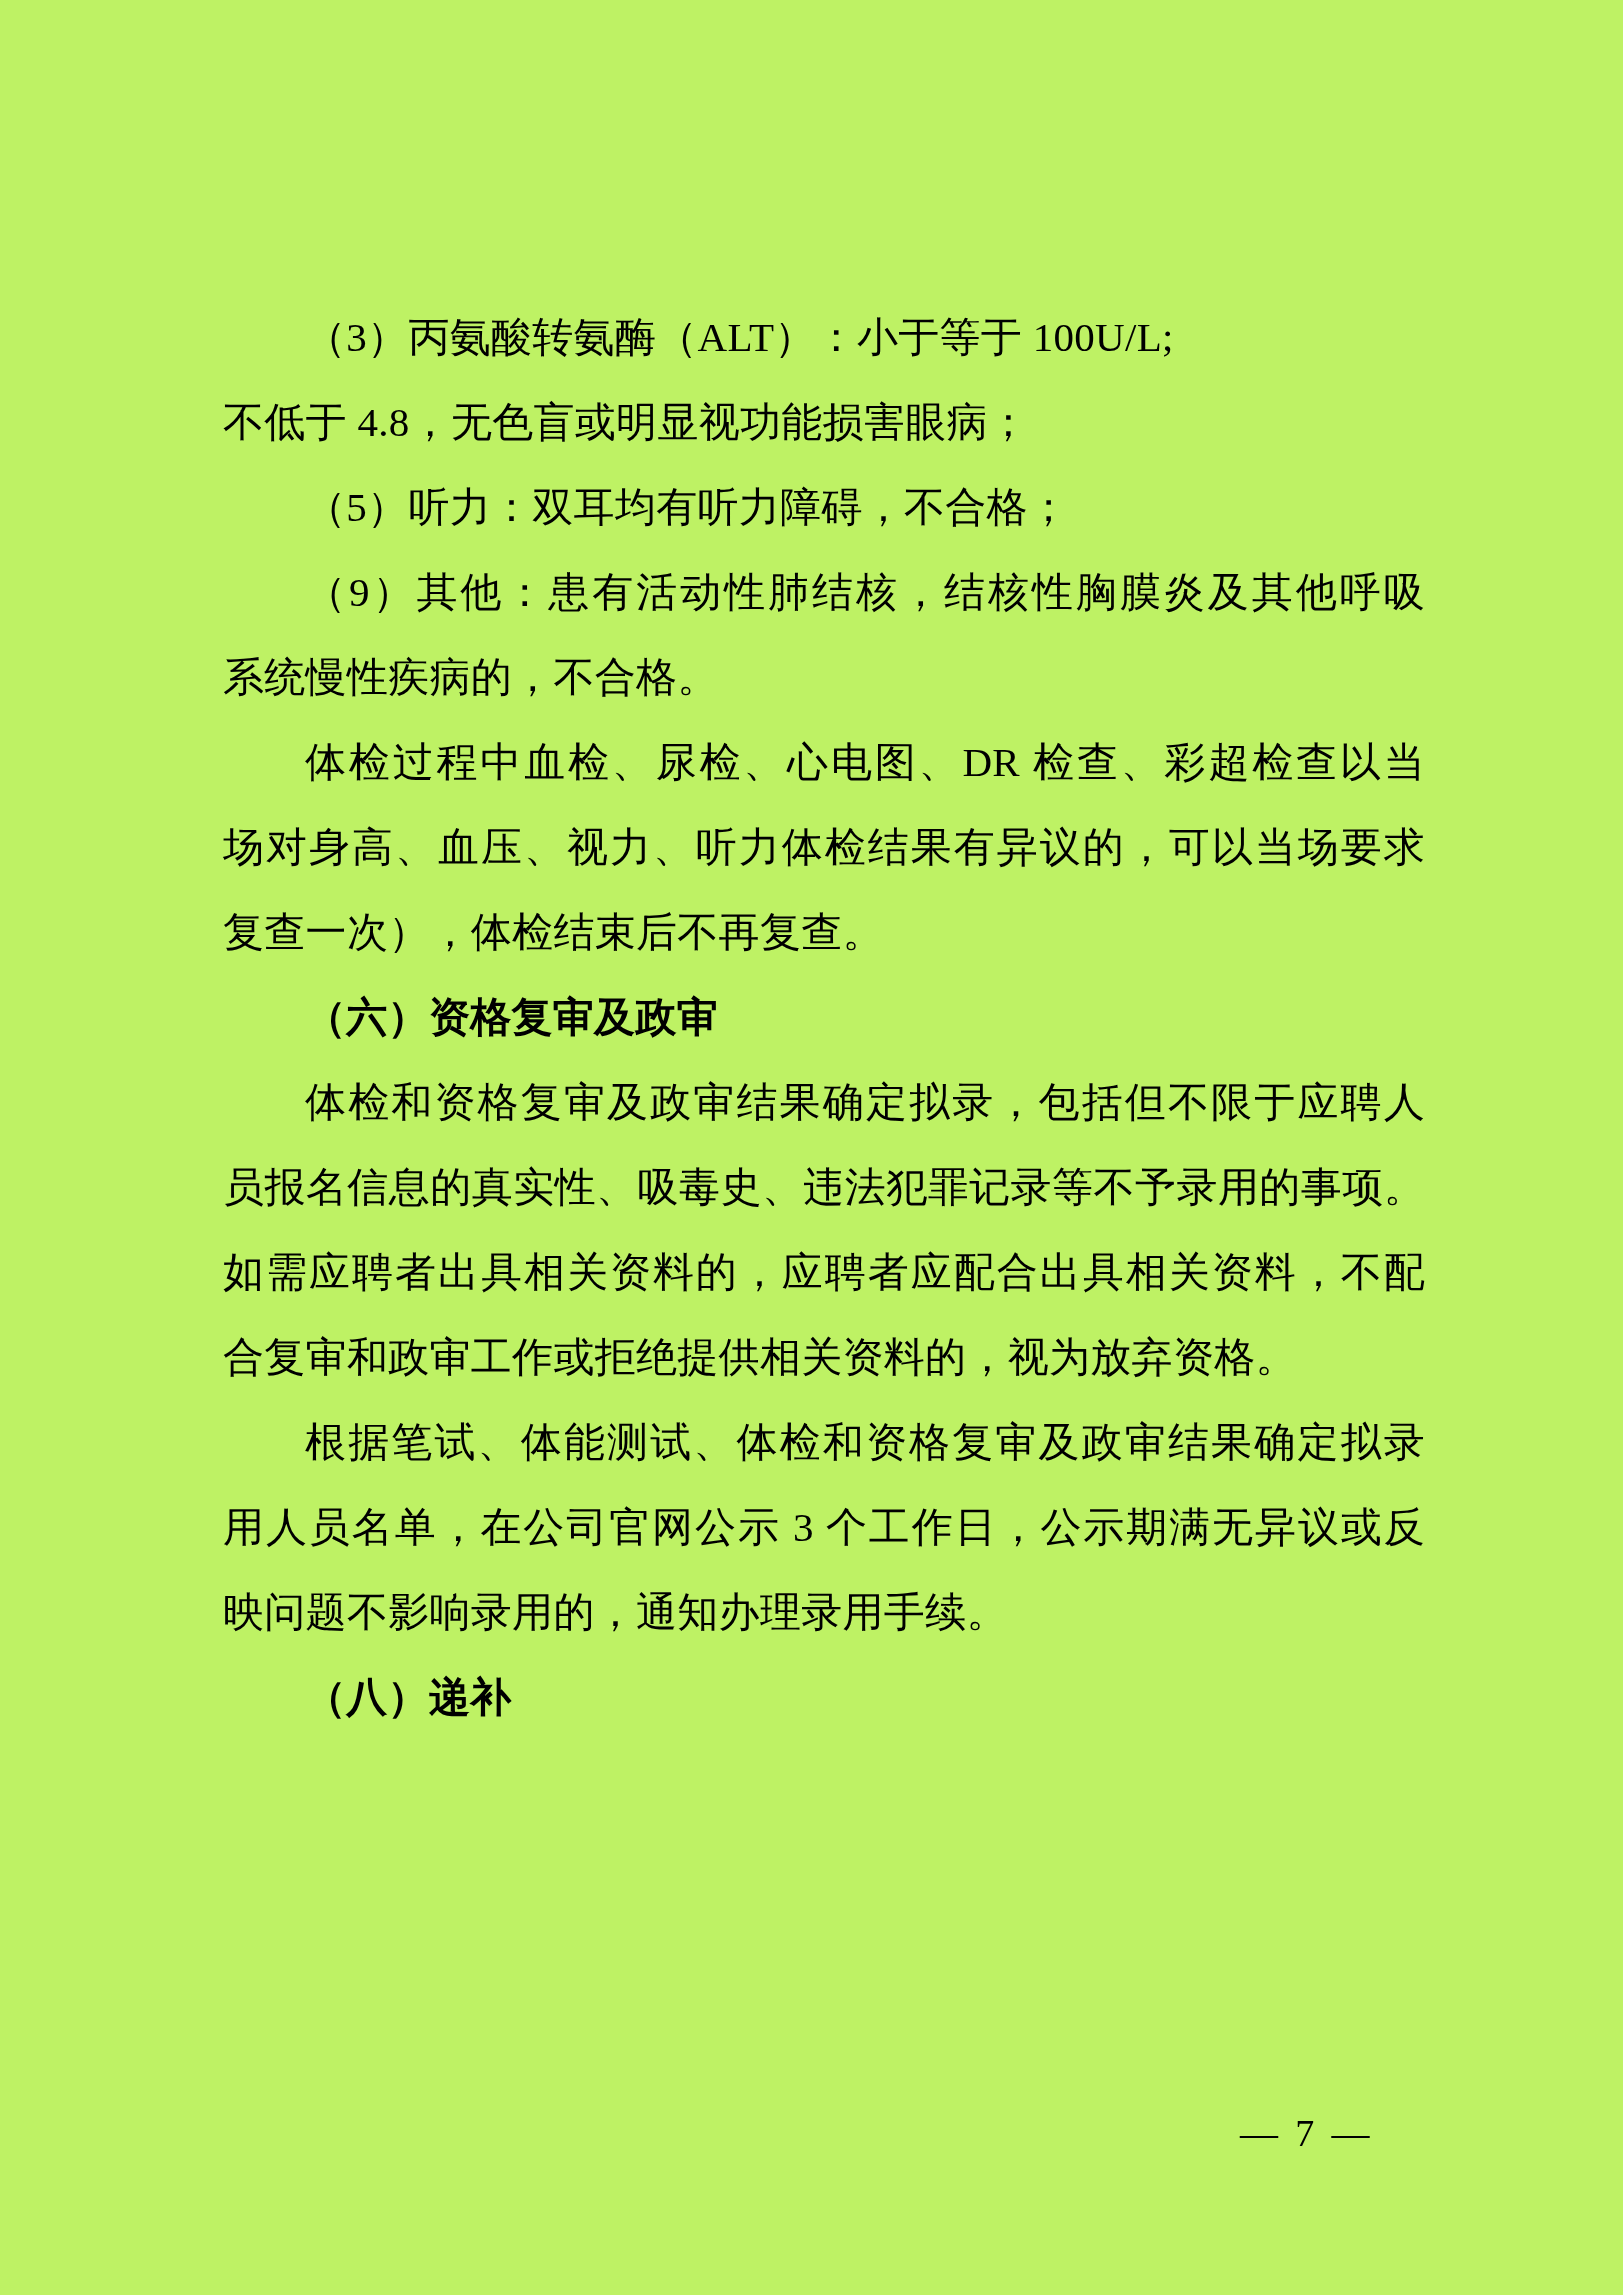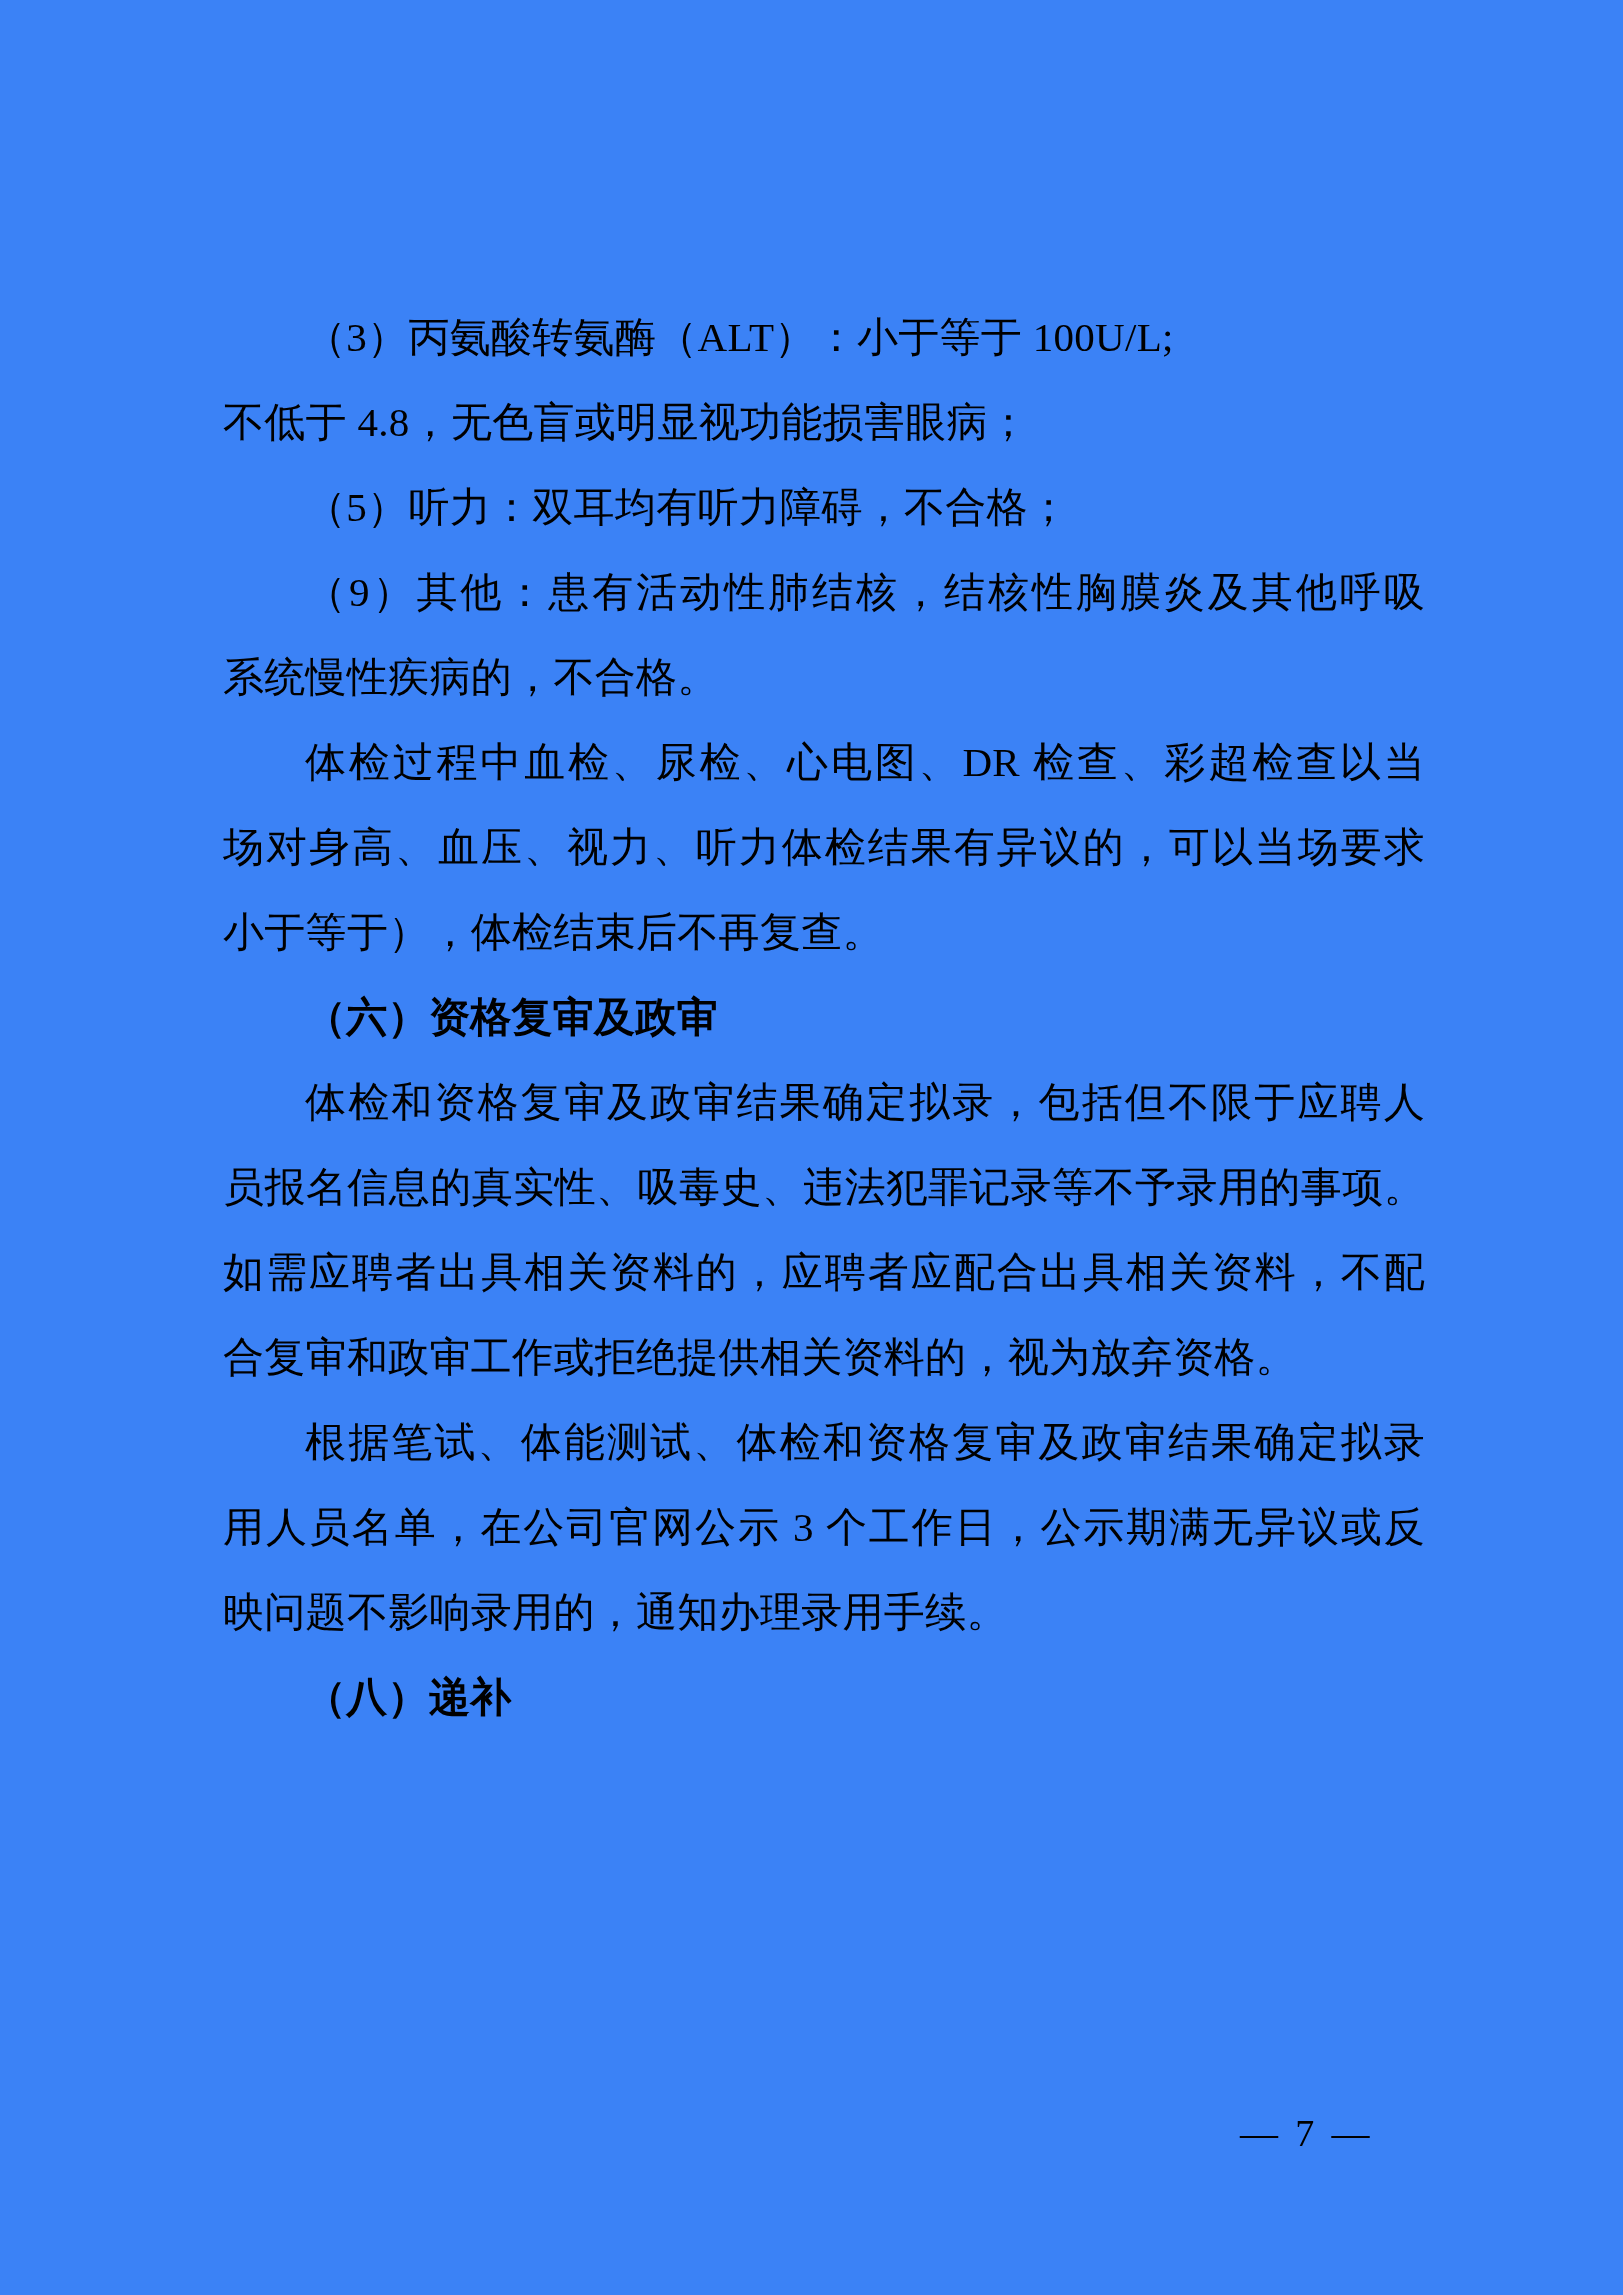--- a/index.html
+++ b/index.html
@@ -4,21 +4,21 @@
 <style>
   html, body {
     margin: 0;
     padding: 0;
     background: #ffffff;
   }
   .page {
     position: relative;
     width: 1623px;
     height: 2295px;
-    background: #3b82f6;
+    background: #bef264;
     color: #000000;
     font-family: "Liberation Serif", "DejaVu Serif", serif;
     overflow: hidden;
   }
   .content {
     position: absolute;
     left: 223px;
     top: 295px;
     width: 1202px;
   }
@@ -56,21 +56,21 @@
 
 <div class="page">
   <div class="content">
     <div class="line indent">（3）丙氨酸转氨酶（ALT）：小于等于 100U/L;</div>
     <div class="line">不低于 4.8，无色盲或明显视功能损害眼病；</div>
     <div class="line indent">（5）听力：双耳均有听力障碍，不合格；</div>
     <div class="line indent fill">（9）其他：患有活动性肺结核，结核性胸膜炎及其他呼吸</div>
     <div class="line">系统慢性疾病的，不合格。</div>
     <div class="line indent fill">体检过程中血检、尿检、心电图、DR 检查、彩超检查以当</div>
     <div class="line fill">场对身高、血压、视力、听力体检结果有异议的，可以当场要求</div>
-    <div class="line">小于等于），体检结束后不再复查。</div>
+    <div class="line">复查一次），体检结束后不再复查。</div>
     <div class="line indent heading">（六）资格复审及政审</div>
     <div class="line indent fill">体检和资格复审及政审结果确定拟录，包括但不限于应聘人</div>
     <div class="line fill">员报名信息的真实性、吸毒史、违法犯罪记录等不予录用的事项。</div>
     <div class="line fill">如需应聘者出具相关资料的，应聘者应配合出具相关资料，不配</div>
     <div class="line">合复审和政审工作或拒绝提供相关资料的，视为放弃资格。</div>
     <div class="line indent fill">根据笔试、体能测试、体检和资格复审及政审结果确定拟录</div>
     <div class="line fill">用人员名单，在公司官网公示 3 个工作日，公示期满无异议或反</div>
     <div class="line">映问题不影响录用的，通知办理录用手续。</div>
     <div class="line indent heading">（八）递补</div>
   </div>

